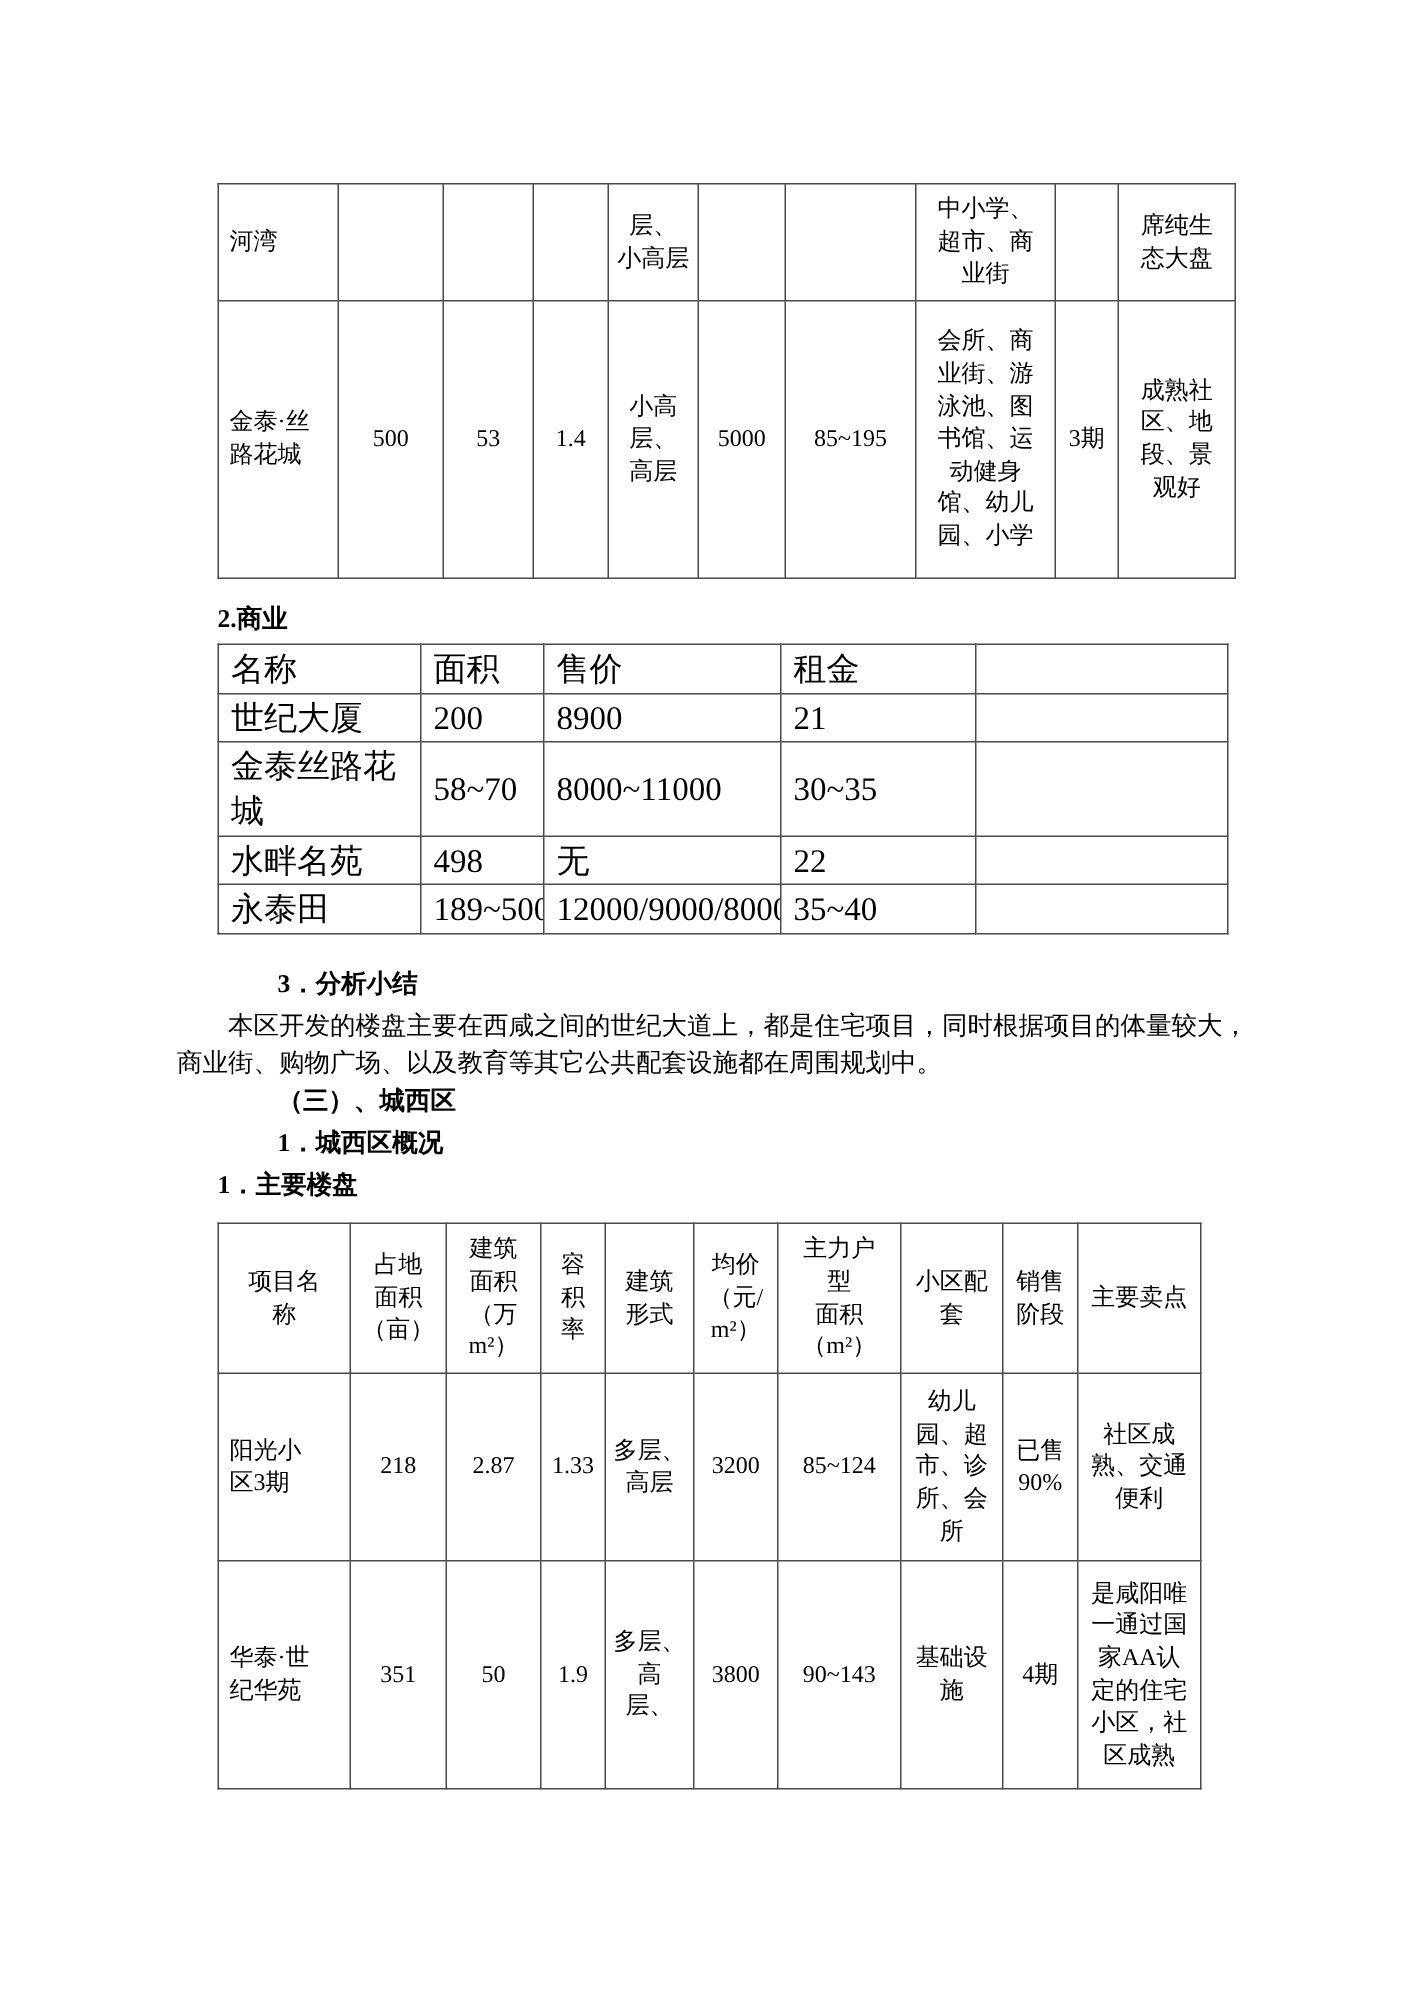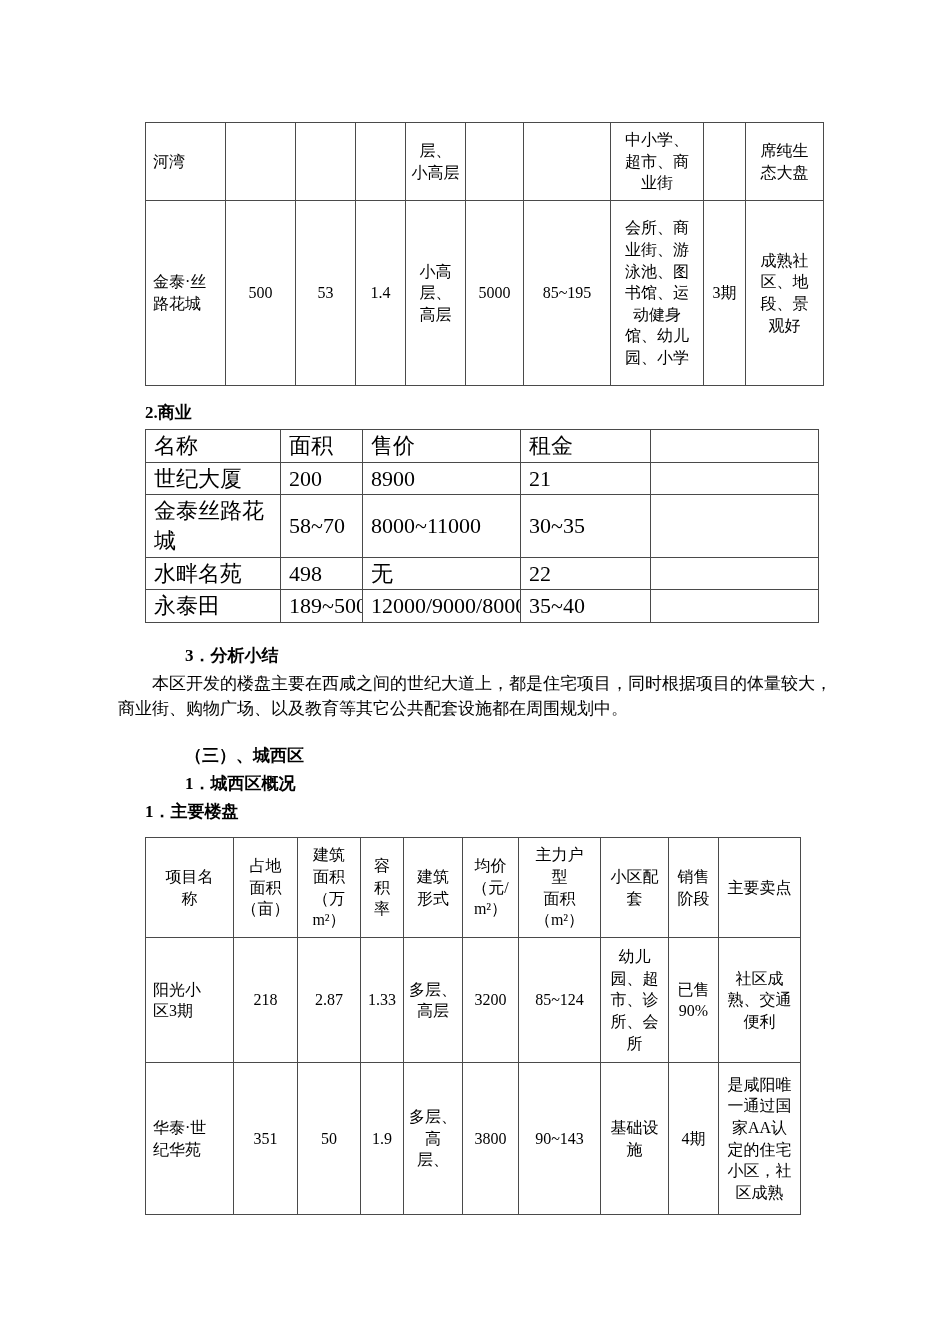--- a/index.html
+++ b/index.html
@@ -78,21 +78,21 @@
   .h { font-weight: bold; font-size: 17px; margin: 0; line-height: 25px; }
   .h-comm     { margin: 14px 0 4px 27px; }
   .h-analysis { margin: 20px 0 3px 67px; }
   .para {
     margin: 0;
     font-size: 17px;
     line-height: 25px;
     text-indent: 2em;
     text-align: justify;
   }
-  .h-west  { margin: 22px 0 0 67px; line-height: 26px; }
+  .h-west  { margin: 0 0 0 67px; line-height: 26px; }
   .h-west2 { margin: 2px 0 0 67px; line-height: 26px; }
   .h-main  { margin: 2px 0 12px 27px; line-height: 26px; }
 </style>
 </head>
 <body>
 
 <div class="doc">
 
   <table class="tbl t-top">
       <tbody>

